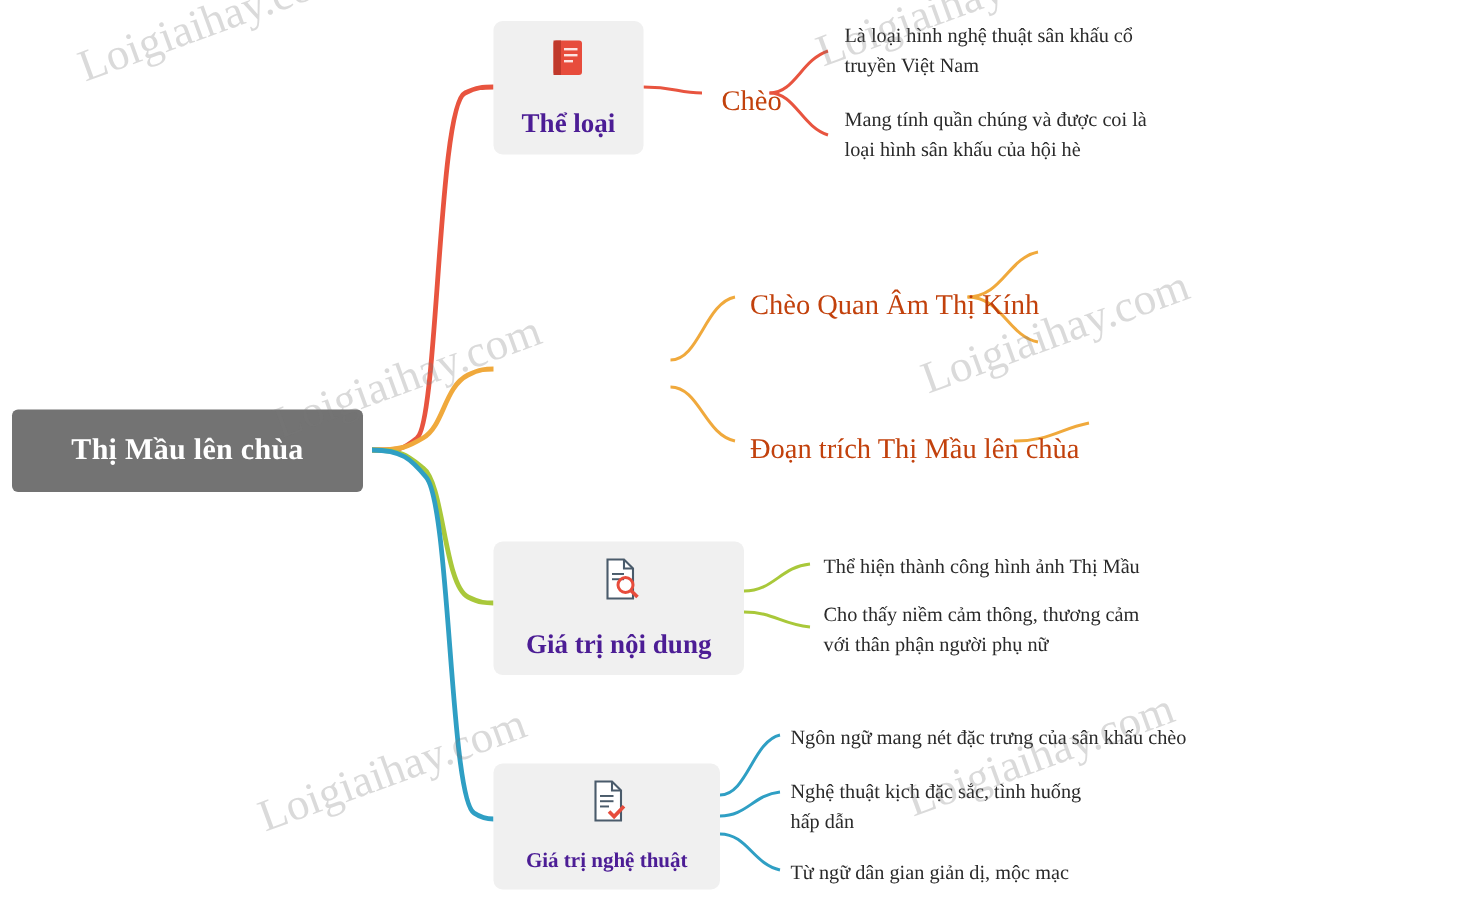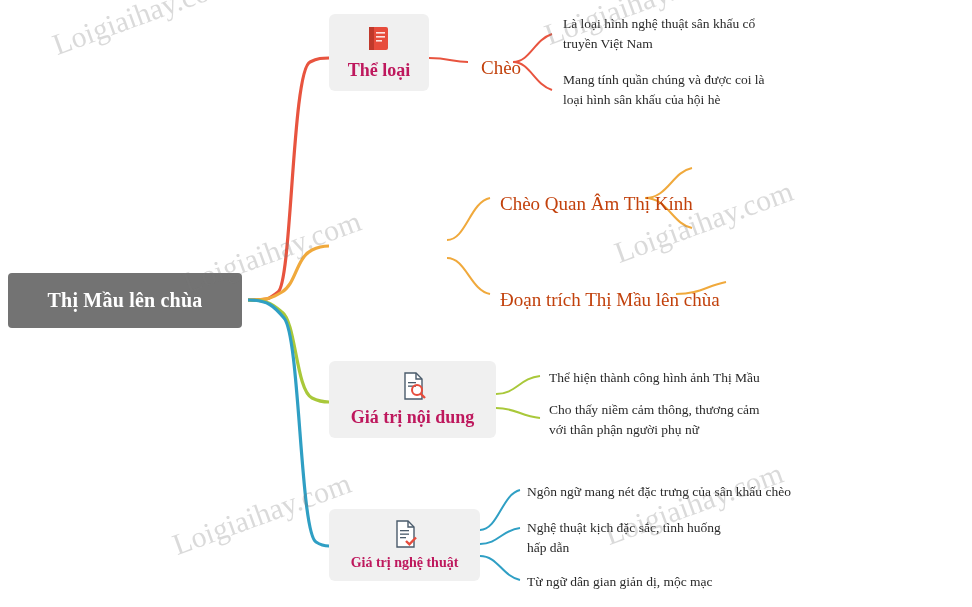--- a/index.html
+++ b/index.html
@@ -51,23 +51,23 @@
     border-radius: 6px;
     display: flex;
     flex-direction: column;
     align-items: center;
     justify-content: center;
     padding: 8px 18px 10px 18px;
   }
   .branch-label {
     font-weight: bold;
     font-size: 18px;
-    color: #be185d;
+    color: #4c1d95;
     white-space: nowrap;
-    margin-top: 4px;
+    margin-top: 16px;
   }
   .branch-label.small {
     font-size: 14px;
     font-family: Liberation Serif, serif;
   }
   .branch-icon {
     width: 34px;
     height: 34px;
     display: block;
   }

